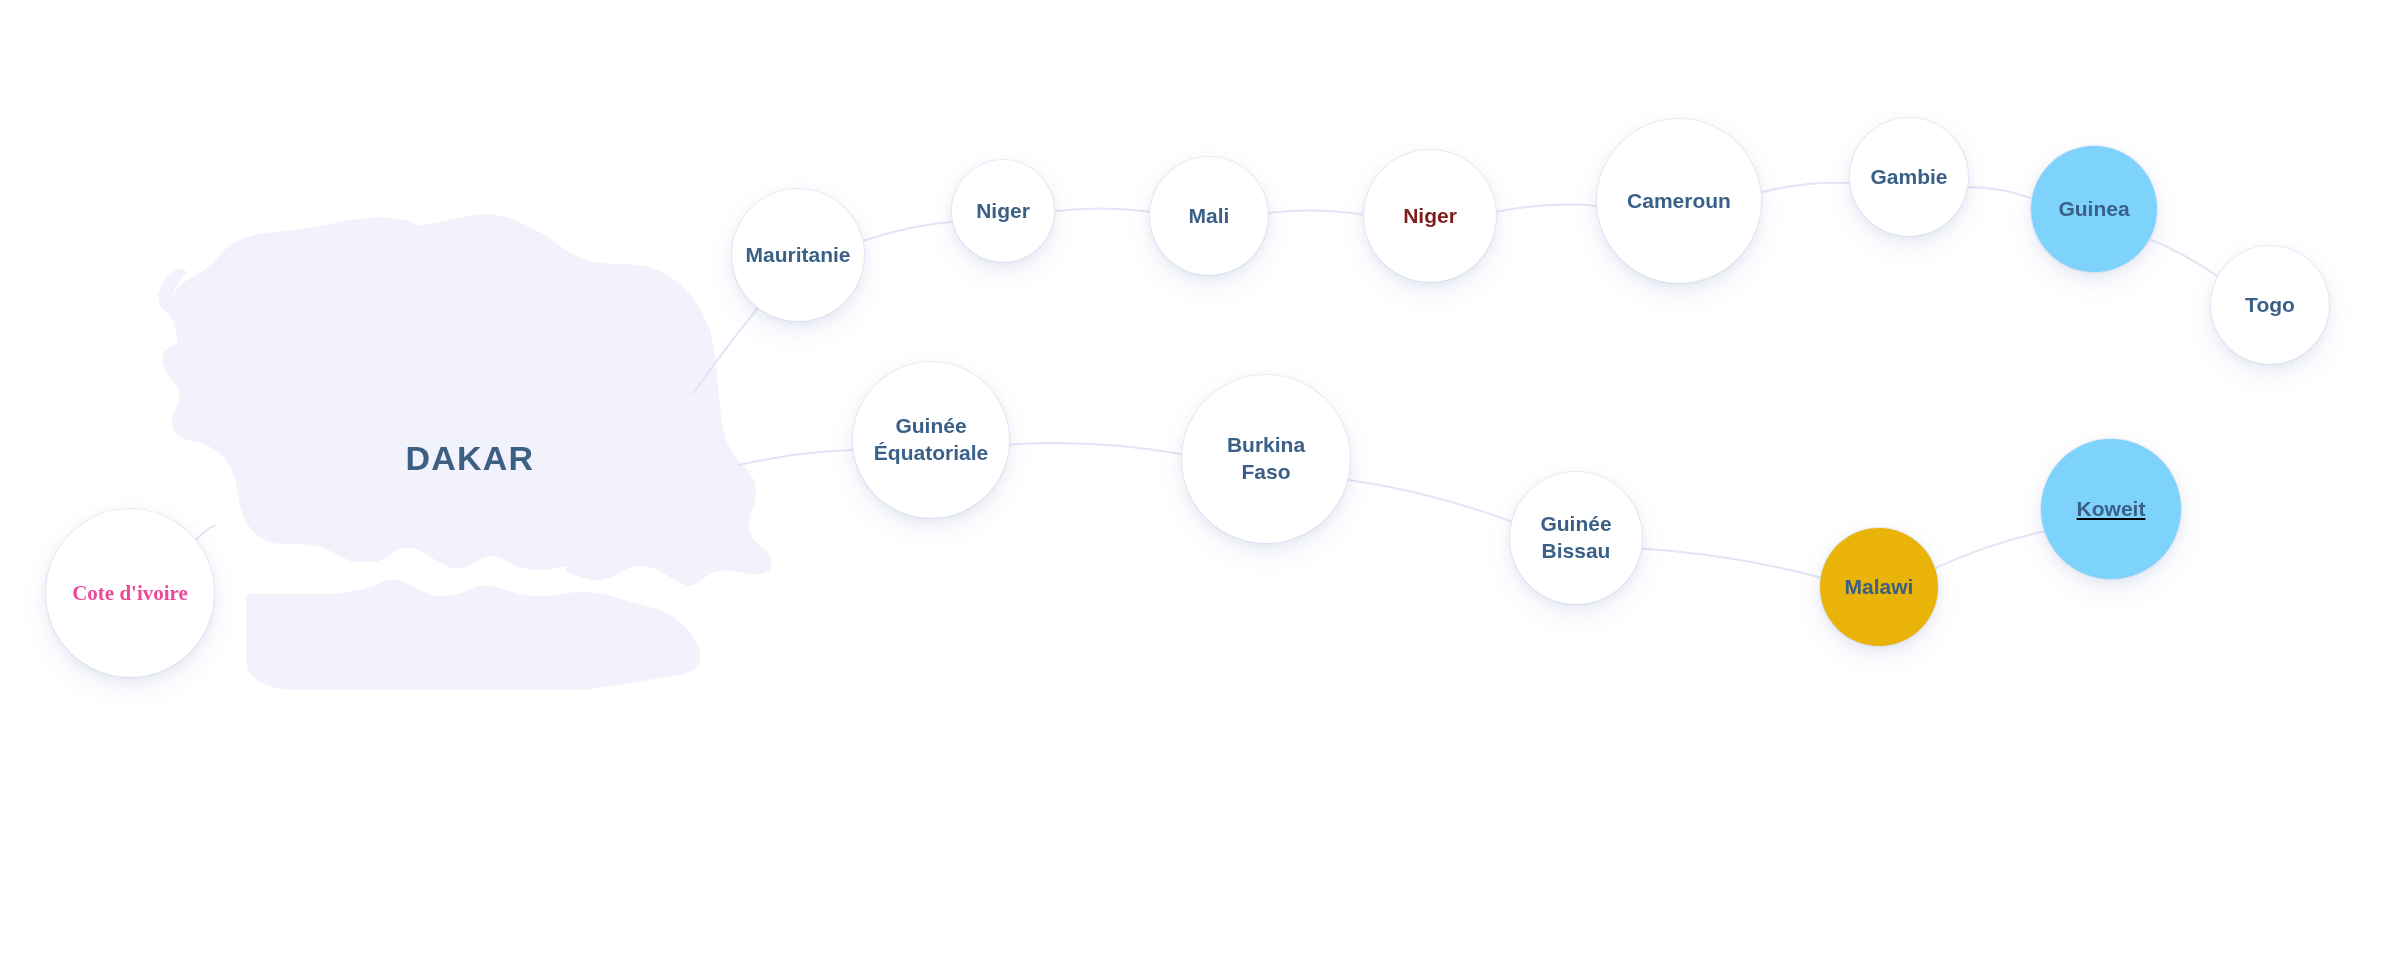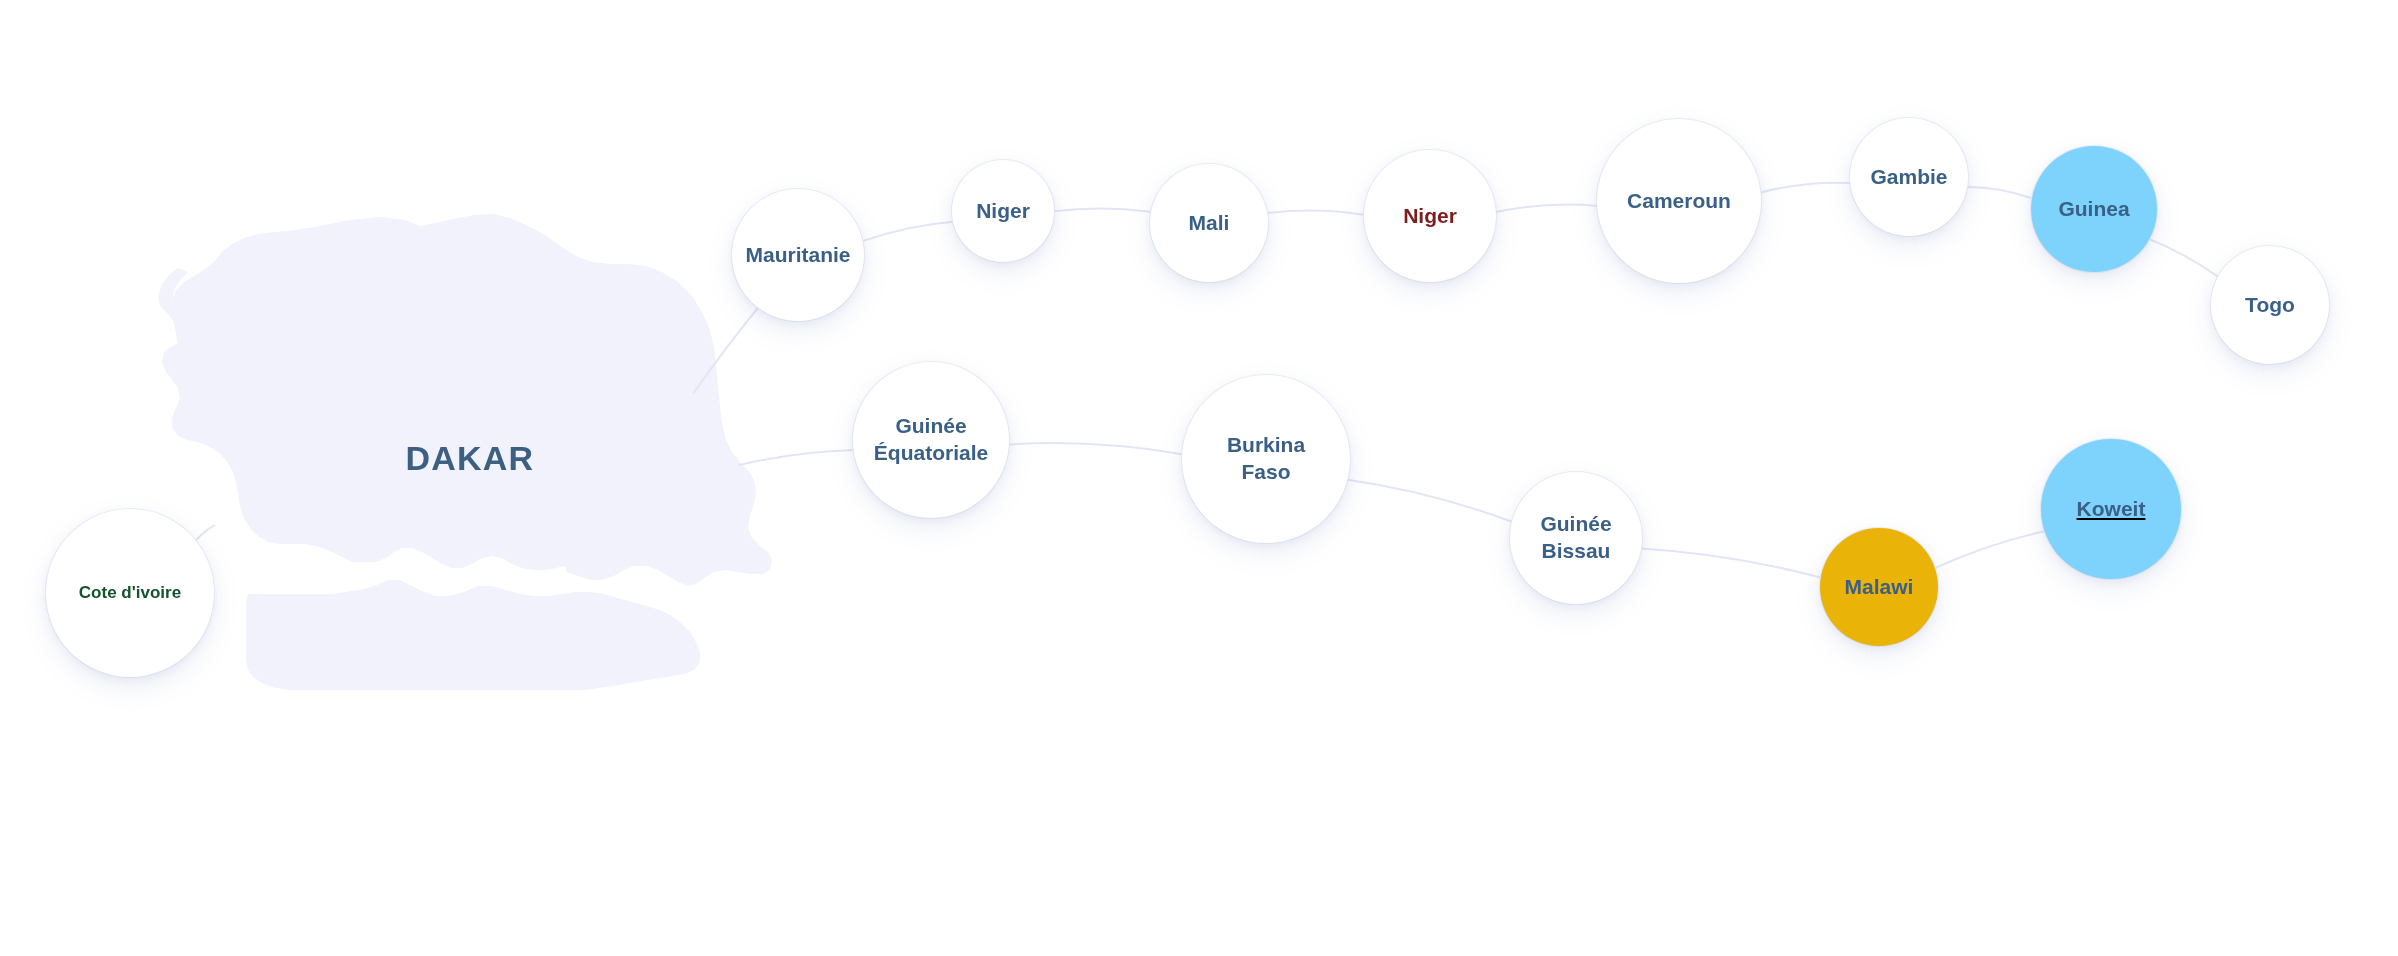--- a/index.html
+++ b/index.html
@@ -202,29 +202,29 @@
       <path d="M 1347.3984531284254 479.74347676498587 Q 1429.7212628351886 491.422515367677 1512.0440725419514 521.7015539703682" fill="none" stroke="#e3e5f6" stroke-width="2" stroke-linecap="round"></path>
       <path d="M 1641.1535467285619 548.5363821442229 Q 1730.9551123265146 553.9687475379511 1820.7566779244673 577.5811129316795" fill="none" stroke="#e3e5f6" stroke-width="2" stroke-linecap="round"></path>
       <path d="M 1934.9239174501024 568.1979932710863 Q 1989.7867534580414 542.792729440831 2044.6495894659802 531.3074656105757" fill="none" stroke="#e3e5f6" stroke-width="2" stroke-linecap="round"></path>
       <path d="M 214.4631240573561 525.4350941329194 Q 205.0291114830915 530.4477857245267 195.59509890882688 540.5282647595753" fill="none" stroke="#e3e5f6" stroke-width="2" stroke-linecap="round"></path>
     </svg>
 
   <div class="map-label" id="map-label" style="left: 470px; top: 458px; font-size: 34px; color: rgb(60, 95, 130);">DAKAR</div>
 
   <div id="node-host">
       <div class="node" style="left: 130px; top: 593px; width: 168px; height: 168px; background: rgb(255, 255, 255);">
-        <span class="node-label" style="font-size: 17px; color: #14532d;">Cote d'ivoire</span>
+        <span class="node-label" style="font-size: 21px; color: #ec4899; font-family: Liberation Serif, serif;">Cote d'ivoire</span>
       </div>
       <div class="node" style="left: 798px; top: 255px; width: 132px; height: 132px; background: rgb(255, 255, 255);">
         <span class="node-label" style="font-size: 21px; color: rgb(58, 96, 135);">Mauritanie</span>
       </div>
       <div class="node" style="left: 1003px; top: 211px; width: 102px; height: 102px; background: rgb(255, 255, 255);">
         <span class="node-label" style="font-size: 21px; color: rgb(58, 96, 135);">Niger</span>
       </div>
-      <div class="node" style="left: 1209px; top: 223px; width: 118px; height: 118px; background: rgb(255, 255, 255); align-items: center;">
+      <div class="node" style="left: 1209px; top: 216px; width: 118px; height: 118px; background: rgb(255, 255, 255); align-items: center;">
         <span class="node-label" style="font-size: 21px; color: rgb(58, 96, 135);">Mali</span>
       </div>
       <div class="node" style="left: 1430px; top: 216px; width: 132px; height: 132px; background: rgb(255, 255, 255);">
         <span class="node-label" style="font-size: 21px; color: #7f1d1d;">Niger</span>
       </div>
       <div class="node" style="left: 1679px; top: 201px; width: 164px; height: 164px; background: rgb(255, 255, 255);">
         <span class="node-label" style="font-size: 21px; color: rgb(58, 96, 135);">Cameroun</span>
       </div>
       <div class="node" style="left: 1909px; top: 177px; width: 118px; height: 118px; background: rgb(255, 255, 255);">
         <span class="node-label" style="font-size: 21px; color: rgb(58, 96, 135);">Gambie</span>

